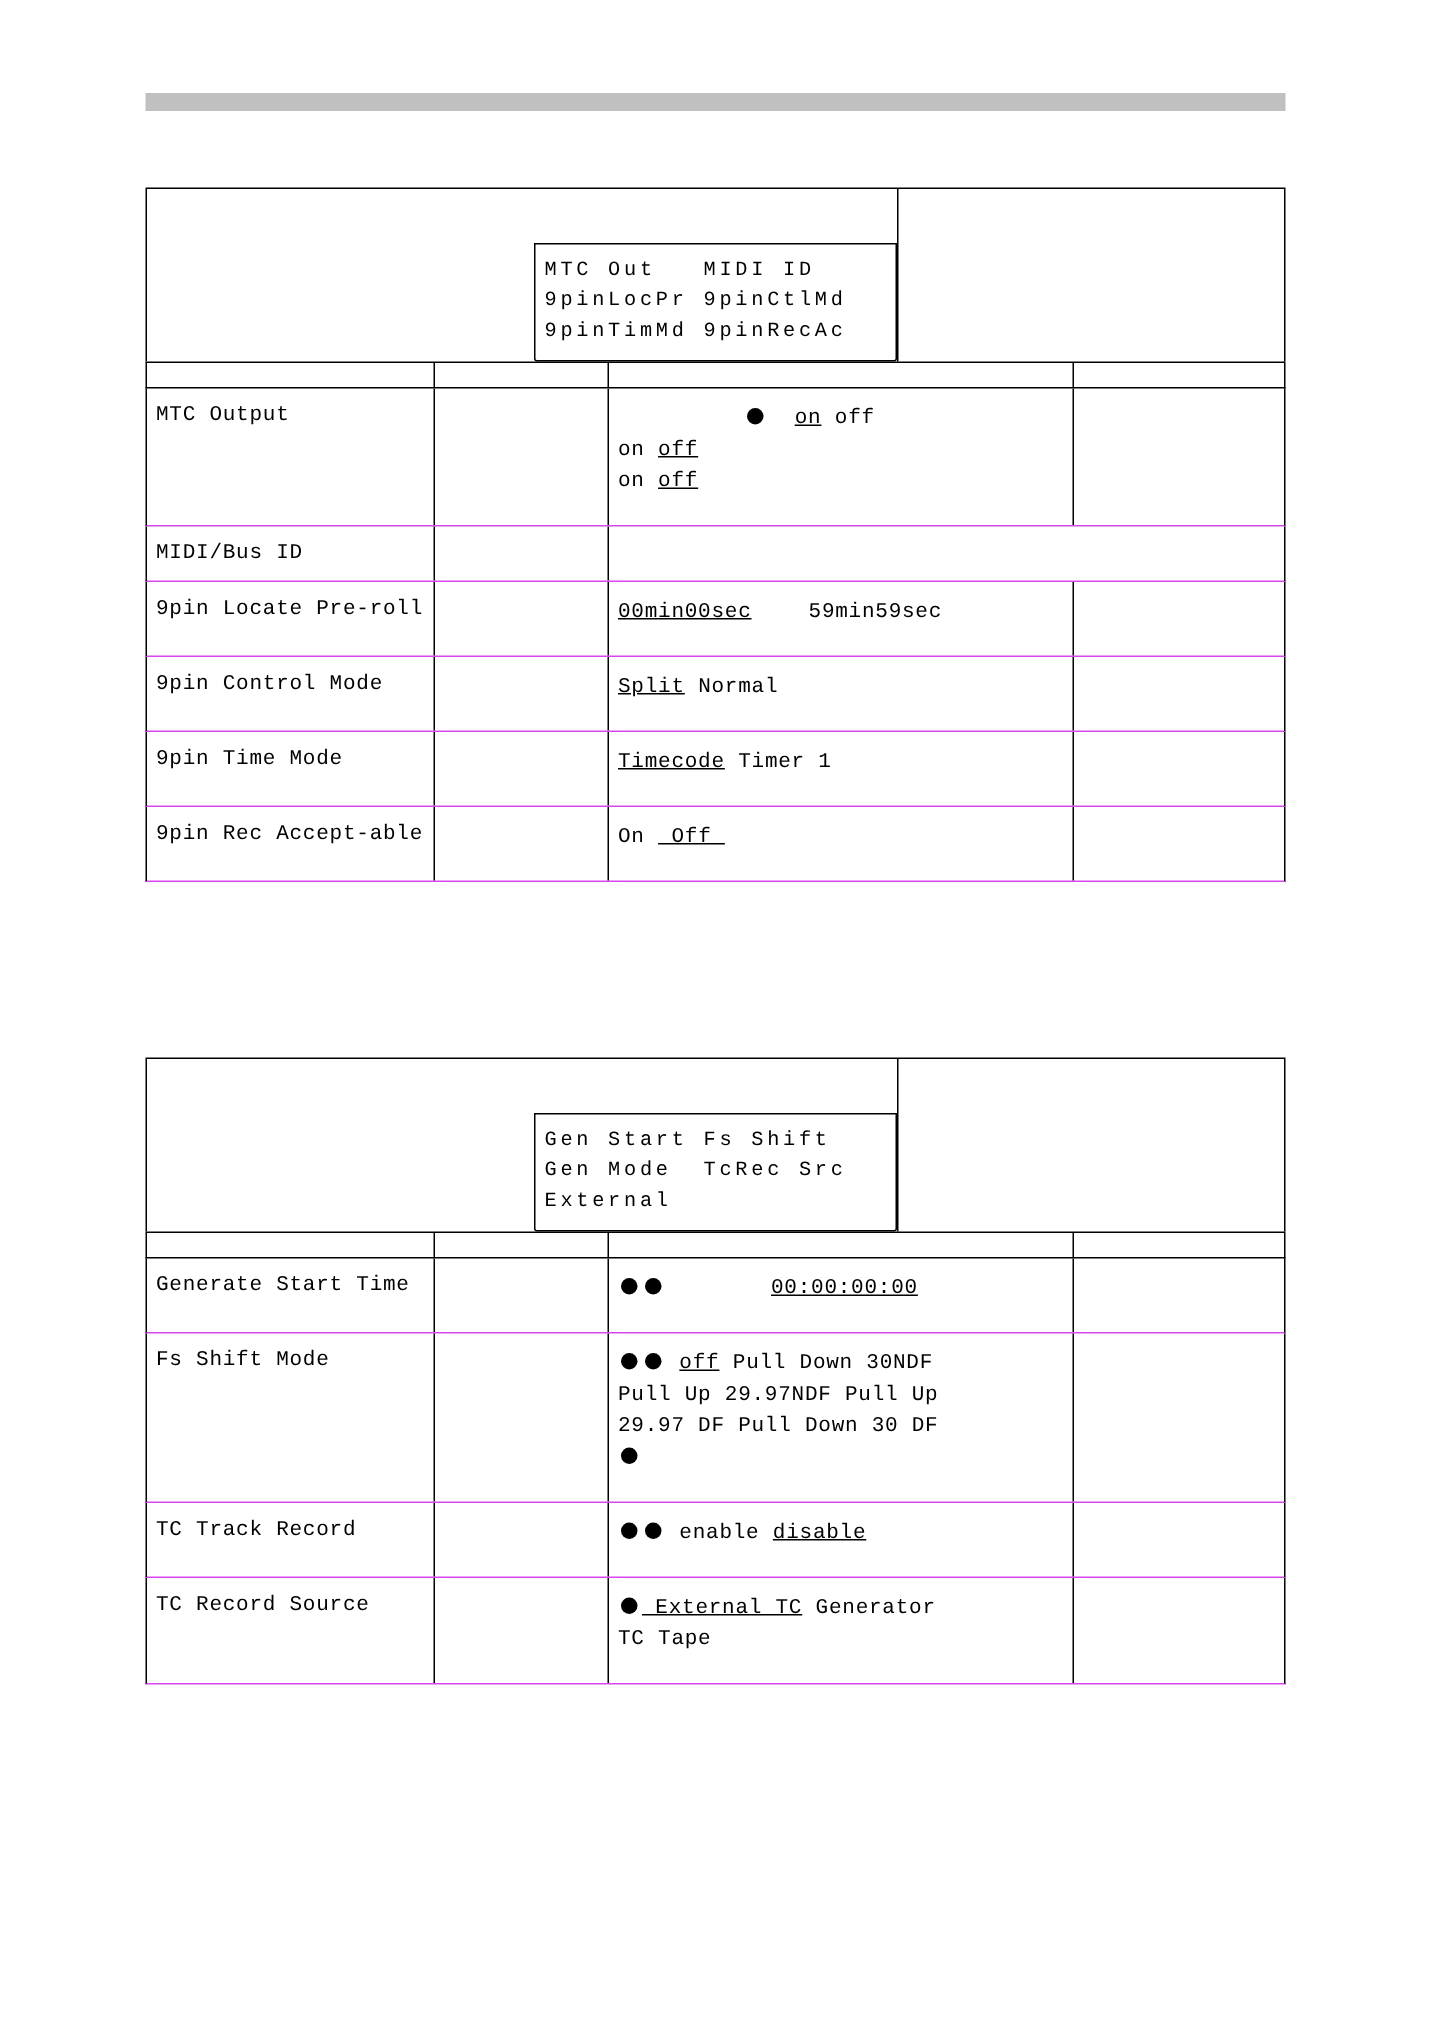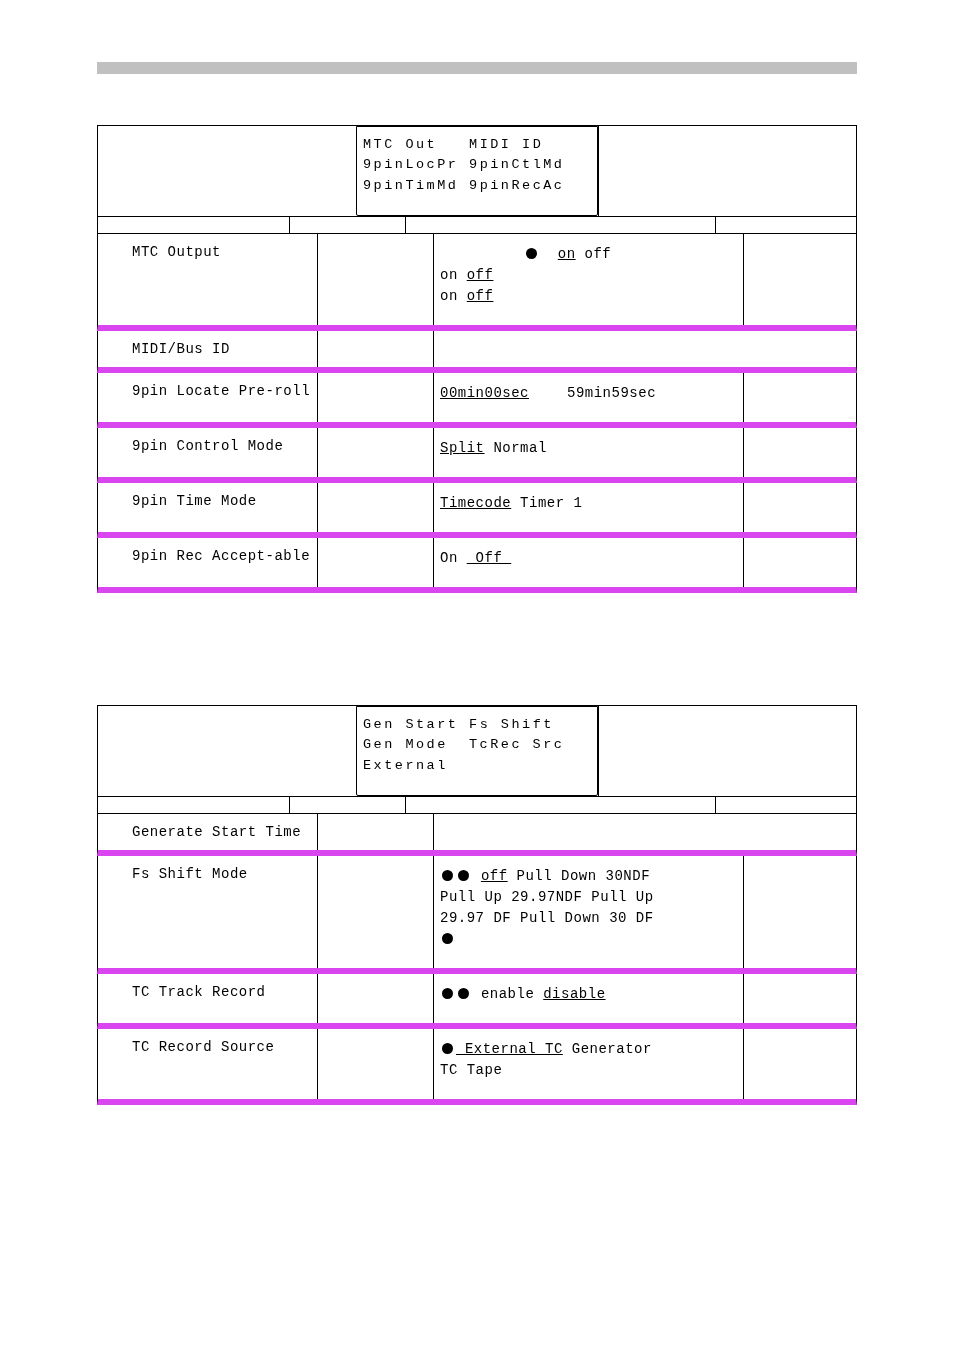--- a/index.html
+++ b/index.html
@@ -43,20 +43,21 @@
   .header-left { width: 259px; }
   .header-popup {
     width: 242px;
     border: 1.2px solid #000;
     box-sizing: border-box;
     padding: 8px 6px 8px 6px;
     font-size: 13.5px;
     letter-spacing: 2.5px;
     line-height: 1.5;
     border-radius: 0 0 2px 2px;
+    margin-top: 36px;
   }
   .popup-line { white-space: pre; }
   .header-right { flex: 1; border-right: 1px solid #000; }
 
   .colhead-row {
     display: flex;
     width: 100%;
     border-left: 1px solid #000;
     border-right: 1px solid #000;
     border-bottom: 1px solid #000;
@@ -65,23 +66,22 @@
   .ch1 { width: 192px; border-right: 1px solid #000; padding: 8px 6px; box-sizing: border-box; }
   .ch2 { width: 116px; border-right: 1px solid #000; padding: 8px 6px; box-sizing: border-box; }
   .ch3 { width: 310px; border-right: 1px solid #000; padding: 8px 6px; box-sizing: border-box; }
   .ch4 { flex: 1; padding: 8px 6px; box-sizing: border-box; }
 
   .data-row {
     display: flex;
     width: 100%;
     border-left: 1px solid #000;
     border-right: 1px solid #000;
-    border-bottom: 6px solid #d946ef;
-    box-sizing: border-box;
-    padding-left: 28px;
+    border-bottom: 1px solid #d946ef;
+    box-sizing: border-box;
   }
   .c1 { width: 192px; border-right: 1px solid #000; padding: 10px 6px; box-sizing: border-box; }
   .c2 { width: 116px; border-right: 1px solid #000; padding: 10px 6px; box-sizing: border-box; }
   .c3 { width: 310px; border-right: 1px solid #000; padding: 10px 6px 18px 6px; box-sizing: border-box; line-height: 1.5; }
   .c4 { flex: 1; padding: 10px 6px; box-sizing: border-box; }
 
   .dot {
     display: inline-block;
     width: 11px;
     height: 11px;
@@ -170,20 +170,21 @@
   <div class="colhead-row">
     <div class="ch1"></div>
     <div class="ch2"></div>
     <div class="ch3"></div>
     <div class="ch4"></div>
   </div>
   <div id="s2rows">
       <div class="data-row">
         <div class="c1">Generate Start Time</div>
         <div class="c2"></div>
+        <div class="c3"><span class="dot"></span><span class="dot"></span><span class="biggap"></span><span class="u">00:00:00:00</span></div>
         <div class="c4"></div>
       </div>
       <div class="data-row">
         <div class="c1">Fs Shift Mode</div>
         <div class="c2"></div>
         <div class="c3"><span class="dot"></span><span class="dot"></span>&nbsp;<span class="u">off</span>&nbsp;Pull Down 30NDF<br>Pull Up 29.97NDF Pull Up<br>29.97 DF Pull Down 30 DF<br><span class="dot"></span></div>
         <div class="c4"></div>
       </div>
       <div class="data-row">
         <div class="c1">TC Track Record</div>

